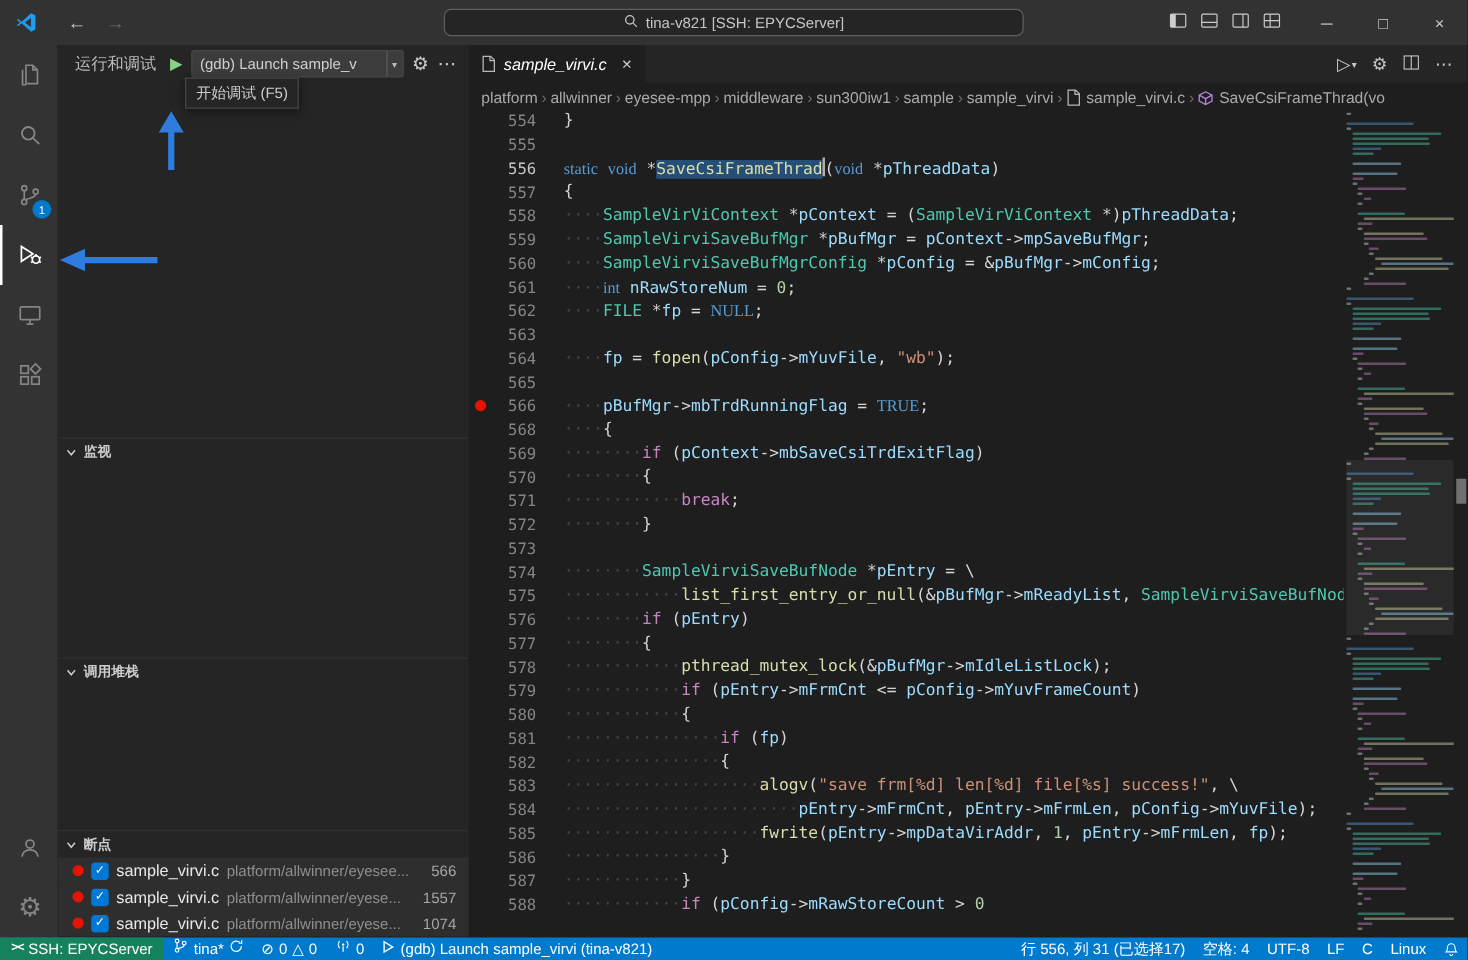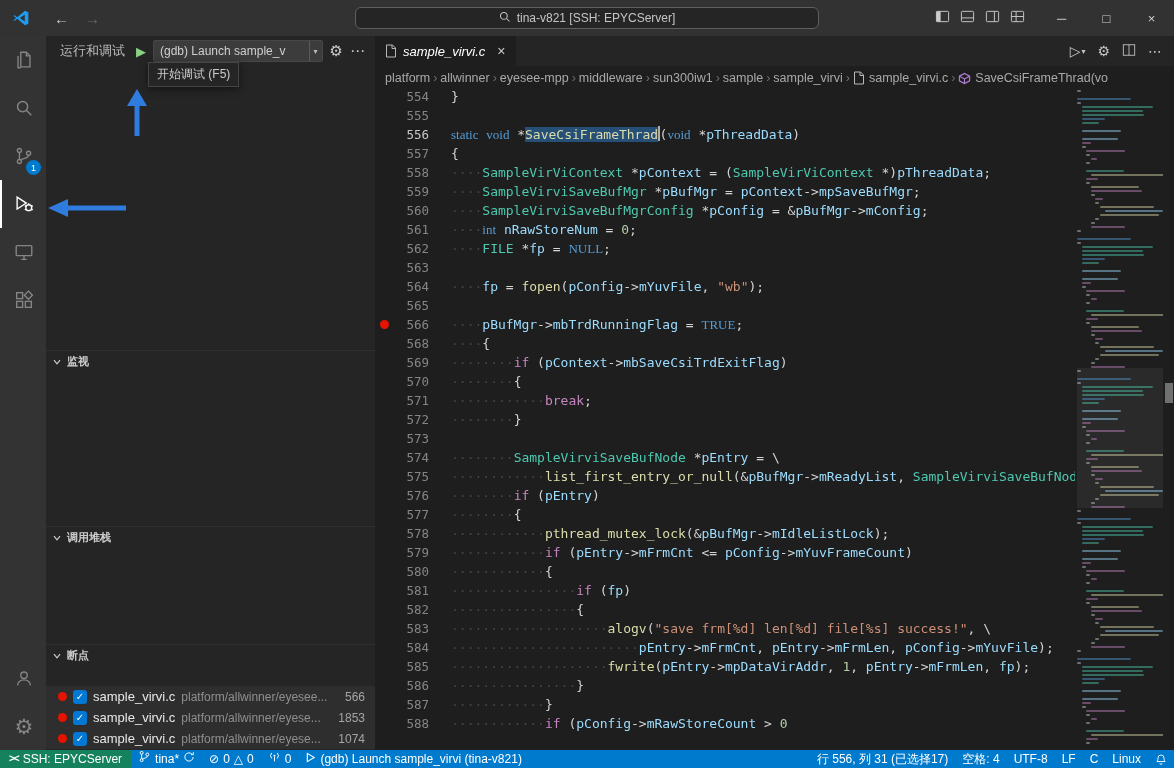--- a/index.html
+++ b/index.html
@@ -43,21 +43,21 @@
   .cfg-select { flex:1; min-width:0; height:22px; background:#3c3c3c; border:1px solid #474747; border-radius:2px;
     display:flex; align-items:center; font-size:12px; color:#cfcfcf; padding-left:6px; }
   .cfg-select .lbl { flex:1; overflow:hidden; white-space:nowrap; }
   .cfg-select .chev { border-left:1px solid #5a5a5a; padding:0 4px; font-size:8px; color:#bbb; height:100%; display:flex; align-items:center; }
   .sb-icon { color:#cccccc; font-size:15px; }
   .section-h { position:absolute; left:0; right:0; height:22px; display:flex; align-items:center; gap:5px; padding-left:6px;
     font-size:11px; font-weight:700; color:#cccccc; border-top:1px solid rgba(128,128,128,0.12); }
   #sec-vars { top:40px; border-top:none; }
   #sec-watch { top:314px; }
   #sec-stack { top:490px; }
-  #sec-bp { top:608px; }
+  #sec-bp { top:628px; }
   .bp-list { position:absolute; top:650px; left:0; right:0; }
   .bp-row { height:21px; display:flex; align-items:center; gap:6px; padding:0 10px 0 12px; background:rgba(255,255,255,0.045); font-size:13px; }
   .bp-dot { width:9px; height:9px; border-radius:50%; background:var(--bp-red,#E51400); flex:none; }
   .bp-check { width:14px; height:14px; border-radius:3px; background:#0078d4; color:#fff; font-size:10px; line-height:1;
     display:flex; align-items:center; justify-content:center; flex:none; }
   .bp-file { color:#e8e8e8; white-space:nowrap; }
   .bp-path { color:#8f8f8f; font-size:12px; flex:1; overflow:hidden; white-space:nowrap; }
   .bp-line { color:#a6a6a6; font-size:12px; }
 
   
@@ -248,21 +248,21 @@
         <span class="bp-check">✓</span>
         <span class="bp-file">sample_virvi.c</span>
         <span class="bp-path">platform/allwinner/eyesee...</span>
         <span class="bp-line">566</span>
       </div>
       <div class="bp-row">
         <span class="bp-dot"></span>
         <span class="bp-check">✓</span>
         <span class="bp-file">sample_virvi.c</span>
         <span class="bp-path">platform/allwinner/eyese...</span>
-        <span class="bp-line">1853</span>
+        <span class="bp-line">1557</span>
       </div>
       <div class="bp-row">
         <span class="bp-dot"></span>
         <span class="bp-check">✓</span>
         <span class="bp-file">sample_virvi.c</span>
         <span class="bp-path">platform/allwinner/eyese...</span>
         <span class="bp-line">1074</span>
       </div>
     </div>
 </div>

